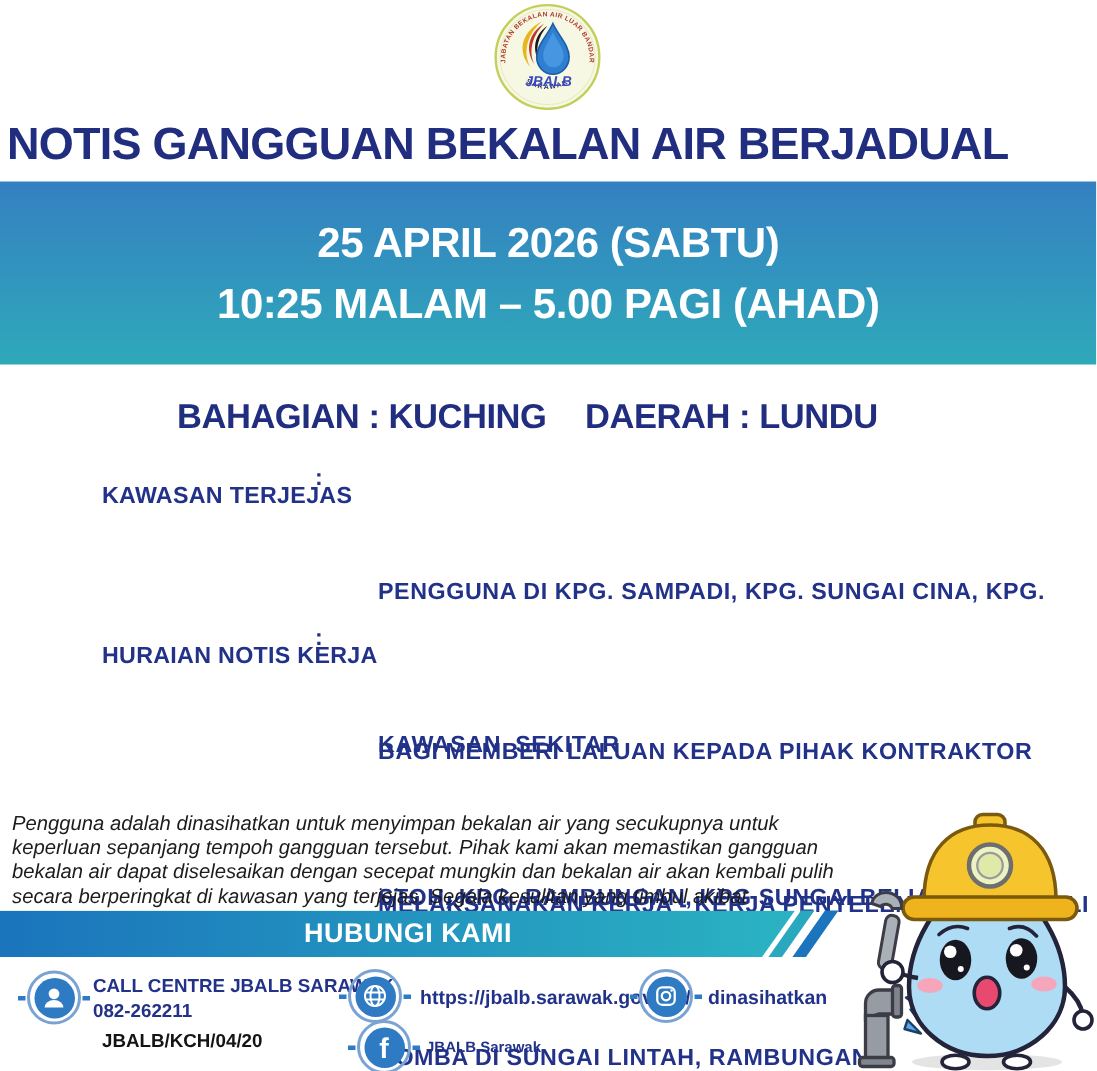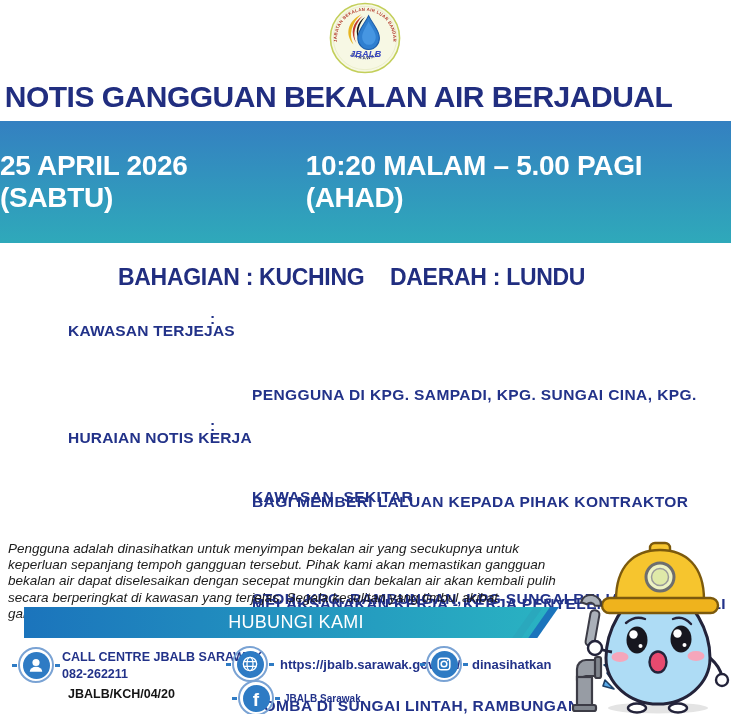--- a/index.html
+++ b/index.html
@@ -6,42 +6,42 @@
   .page{position:relative;width:731px;height:714px;background:#ffffff;overflow:hidden;
         font-family:"Liberation Sans",sans-serif;}
 
   .logo{position:absolute;left:329px;top:2px;width:72px;height:72px;}
 
   .title{position:absolute;left:0;top:80px;width:677px;text-align:center;
          font-size:30px;font-weight:bold;color:#212e80;letter-spacing:-0.5px;}
 
   .banner{position:absolute;left:0;top:121px;width:731px;height:122px;
           background:linear-gradient(180deg,#3480c1 0%,#2fa9ba 100%);
-          display:flex;align-items:center;justify-content:center;
+          display:flex;flex-direction:column;align-items:center;justify-content:center;
           gap:9px;color:#ffffff;font-weight:bold;font-size:28px;letter-spacing:-0.3px;}
 
   .region-bahagian{position:absolute;left:118px;top:264px;font-size:23px;font-weight:bold;
           color:#212e80;letter-spacing:-0.3px;}
   .region-daerah{position:absolute;left:390px;top:264px;font-size:23px;font-weight:bold;
           color:#212e80;letter-spacing:-0.3px;}
 
   .detail{position:absolute;left:0;width:731px;color:#223289;font-weight:bold;font-size:15.5px;}
   .detail-1{top:310px;} .detail-2{top:417px;}
   .detail .lbl{position:absolute;left:32px;top:12px;letter-spacing:0.2px;margin-left:36px;}
   .detail .col{position:absolute;left:210px;top:0;}
   .detail .lines{position:absolute;left:252px;top:0;line-height:34px;letter-spacing:0.4px;white-space:pre;}
 
   .disclaimer{position:absolute;left:8px;top:541px;width:548px;font-size:13.5px;
           font-style:italic;color:#1c1c1c;line-height:1.2;}
 
   .contact-bar{position:absolute;left:0;top:607px;width:530px;height:31px;
           background:linear-gradient(90deg,#1b74bc 0%,#2ab3c2 100%);
           clip-path:polygon(0 0,100% 0,calc(100% - 22px) 100%,0 100%);
           display:flex;align-items:center;justify-content:center;padding-left:14px;box-sizing:border-box;
-          color:#fff;font-weight:normal;font-size:18px;letter-spacing:0.3px;margin-left:24px;}
+          color:#fff;font-weight:bold;font-size:18px;letter-spacing:0.3px;}
   .stripe{position:absolute;top:607px;width:9px;height:31px;transform:skewX(-35deg);transform-origin:top left;}
   .stripe-1{left:534px;background:#2aa8bd;}
   .stripe-2{left:550px;background:#1b74bc;}
 
   .badge{position:absolute;width:36px;height:36px;border-radius:50%;border:2px solid #7aa3d4;
          display:flex;align-items:center;justify-content:center;box-sizing:border-box;}
   .badge::before,.badge::after{content:"";position:absolute;top:15px;width:5px;height:2.5px;background:#2e7bc4;}
   .badge::before{left:-8px;} .badge::after{right:-8px;}
   .badge .core{width:27px;height:27px;border-radius:50%;background:#2e7bc4;
          display:flex;align-items:center;justify-content:center;}
@@ -86,21 +86,21 @@
       <path d="M55 19 C50 30 40 39 40 50 a15 16 0 0 0 30 0 C70 39 60 30 55 19 Z" fill="#2f7fd0" stroke="#1c5ca8" stroke-width="1.5"></path>
       <path d="M55 27 C52 34 46 41 46 49 a9.5 10.5 0 0 0 19 0 C65 41 58 34 55 27 Z" fill="#4696e2"></path>
     </g>
     <text x="51" y="77" font-size="13" font-style="italic" font-weight="bold" fill="#3847c0" text-anchor="middle">JBALB</text>
   </svg>
 
   <div class="title">NOTIS GANGGUAN BEKALAN AIR BERJADUAL</div>
 
   <div class="banner">
     <div>25 APRIL 2026 (SABTU)</div>
-    <div>10:20 MALAM – 5.00 PAGI (AHAD)</div>
+    <div>10:25 MALAM – 5.00 PAGI (AHAD)</div>
   </div>
 
   <div class="region-bahagian">BAHAGIAN : KUCHING</div>
   <div class="region-daerah">DAERAH : LUNDU</div>
 
   <div class="detail detail-1">
     <div class="lbl">KAWASAN TERJEJAS</div>
     <div class="col">:</div>
     <div class="lines">
       <div>PENGGUNA DI KPG. SAMPADI, KPG. SUNGAI CINA, KPG.</div>

